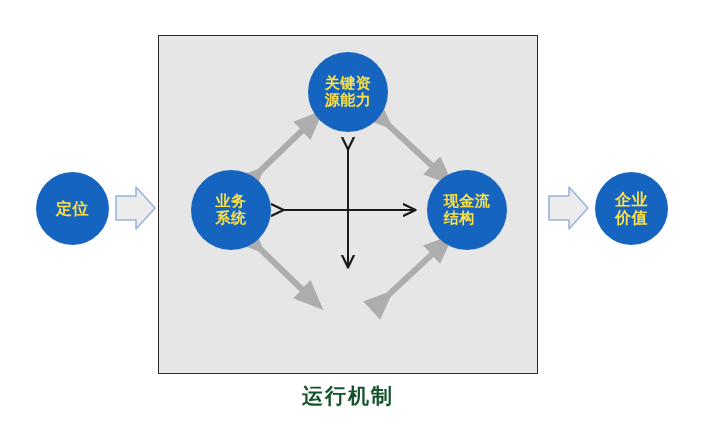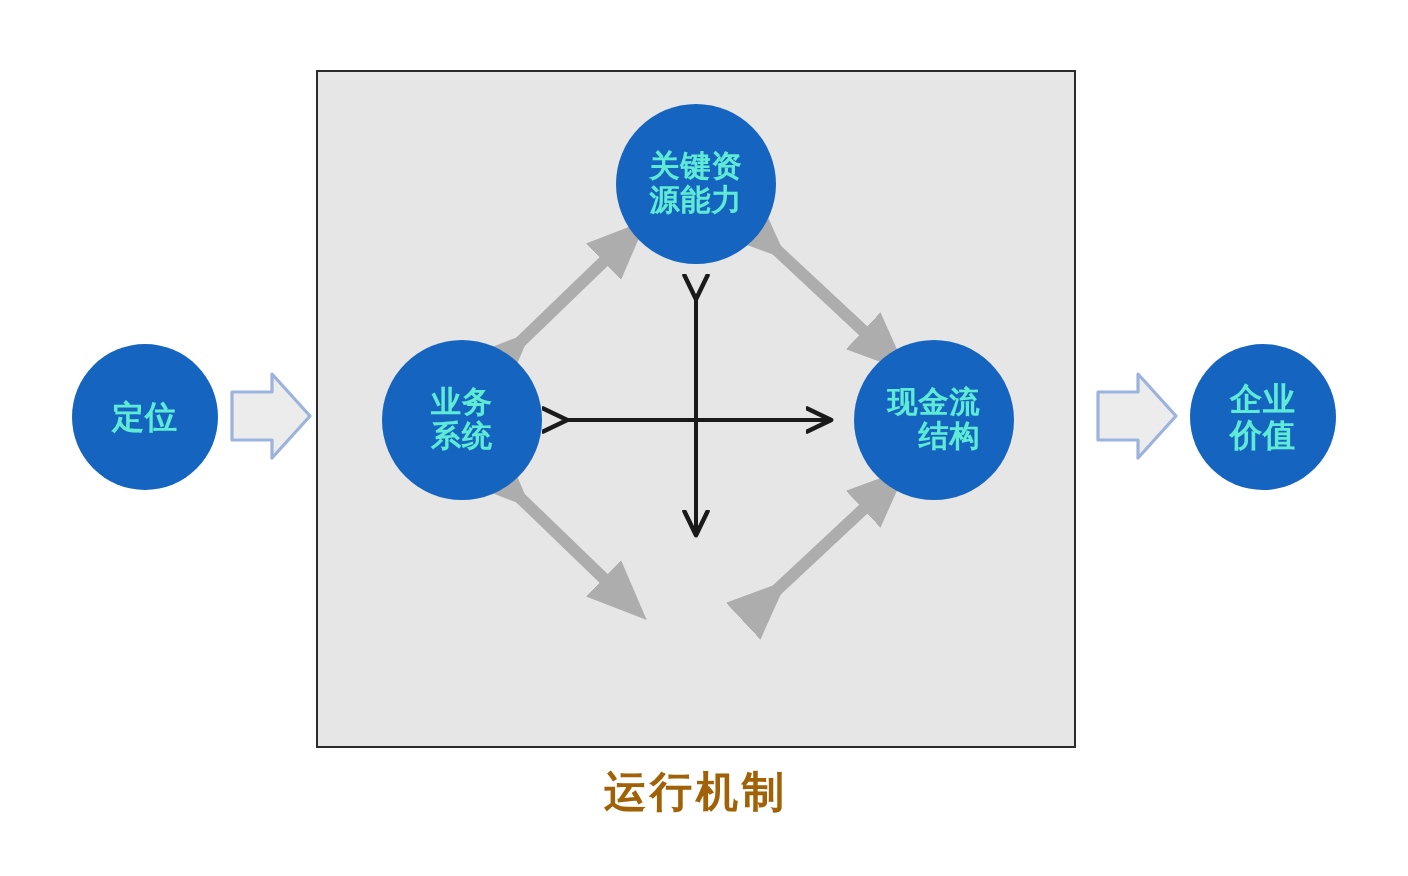--- a/index.html
+++ b/index.html
@@ -21,25 +21,25 @@
     top: 0;
     width: 704px;
     height: 438px;
   }
 
   
   .node {
     position: absolute;
     border-radius: 50%;
     background: #1565C0;
-    color: #5eead4;
+    color: #fde047;
     display: flex;
     align-items: center;
     justify-content: center;
-    text-align: right;
+    text-align: left;
     font-weight: bold;
     line-height: 1.12;
     letter-spacing: 0.5px;
     box-sizing: border-box;
     z-index: 5;
   }
   .node .label {
     display: block;
     white-space: pre-line;
     padding: 0 4px;
@@ -92,21 +92,21 @@
     z-index: 1;
   }
 
   
   #mechanism-caption {
     position: absolute;
     left: 158px;
     top: 382px;
     width: 380px;
     text-align: center;
-    color: #a16207;
+    color: #14532d;
     font-size: 21px;
     font-weight: bold;
     letter-spacing: 2px;
     z-index: 6;
   }
 
   
   #arrows-diagonal, #arrows-cross, #arrows-flow {
     position: absolute;
     left: 0; top: 0;

